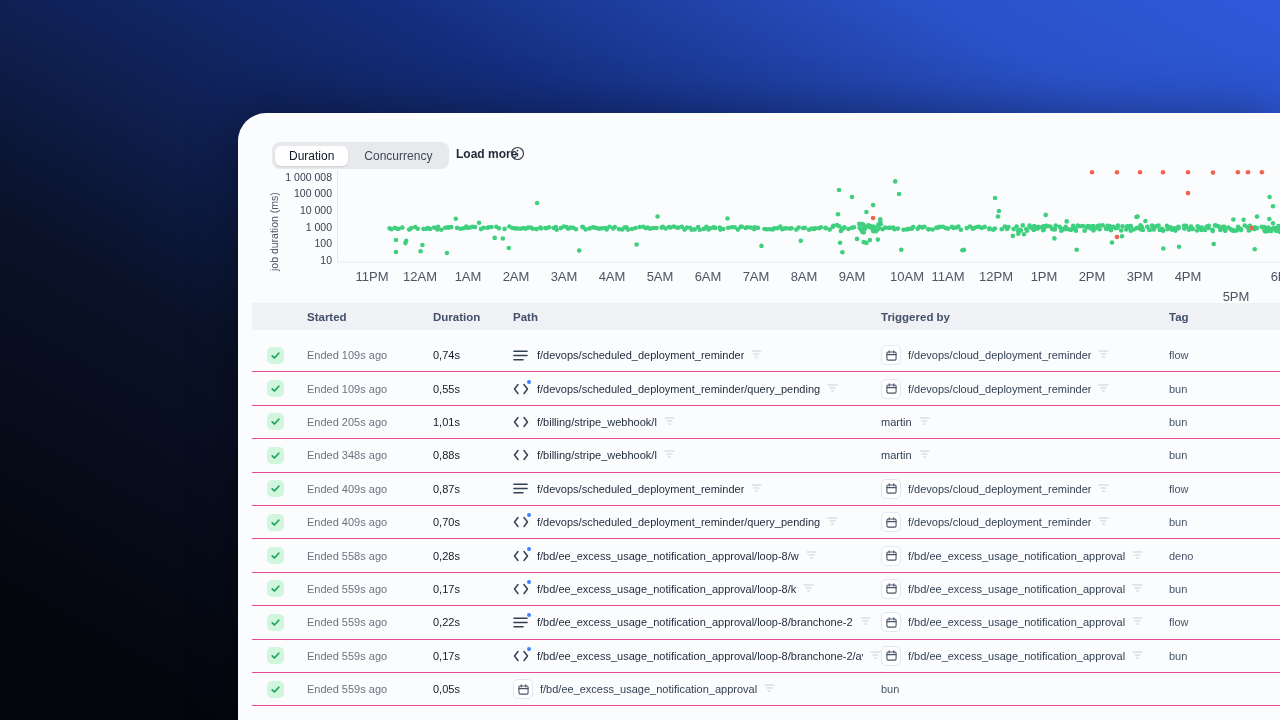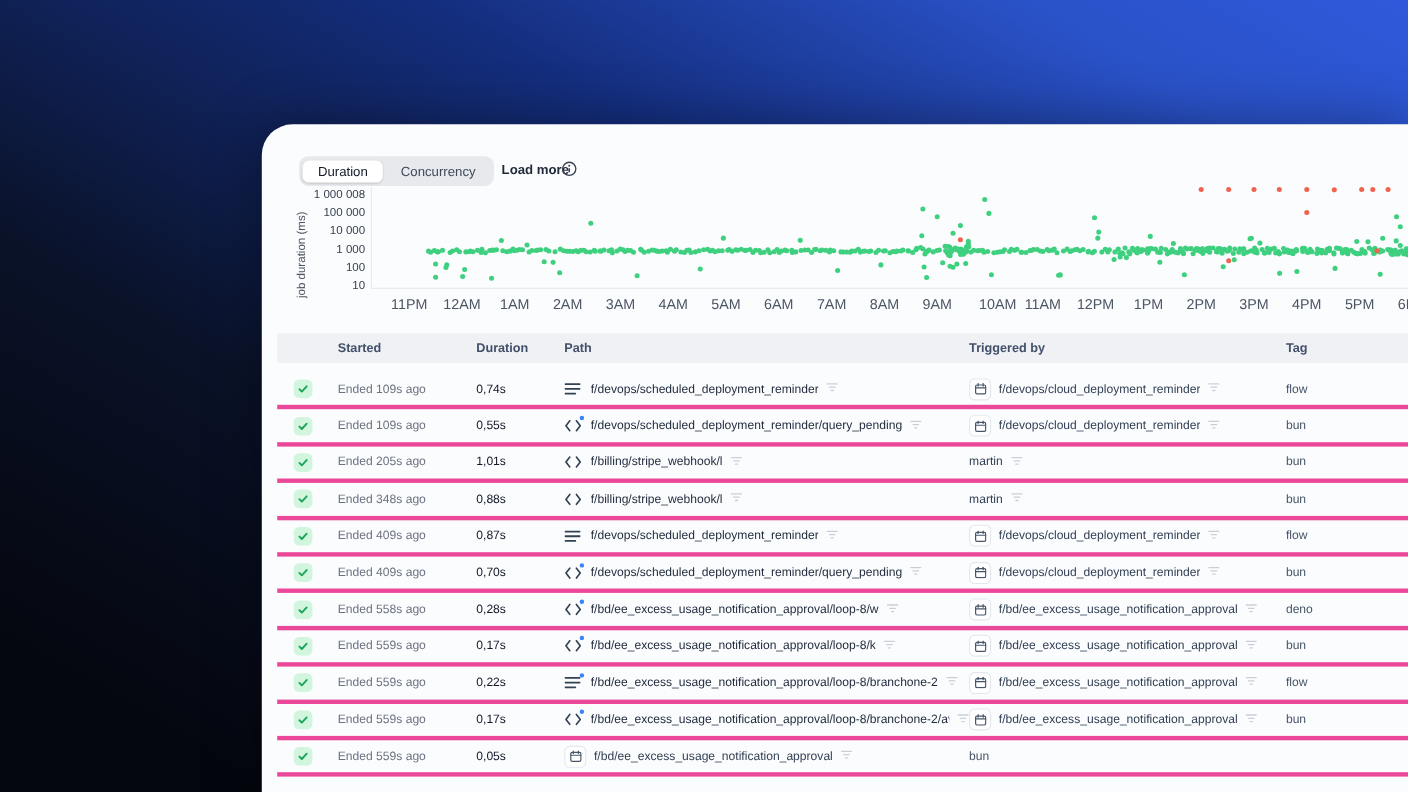--- a/index.html
+++ b/index.html
@@ -25,21 +25,21 @@
   .ytick-box { position:absolute; left:42px; top:0; width:52px; }
   .xtick { position:absolute; top:156px; width:48px; text-align:center; font-size:13px; color:#4b5563; }
   #scatter-svg { position:absolute; left:99px; top:50px; }
 
   
   .thead { position:absolute; left:14px; top:190px; width:1028px; height:27px; background:#eff1f4;
            display:grid; grid-template-columns:40px 126px 80px 368px 288px auto; align-items:center;
            padding-left:15px; font-size:11.5px; font-weight:700; color:#42506a; }
   .rows { position:absolute; left:14px; top:226px; width:1028px; }
   .row { height:33.4px; display:grid; grid-template-columns:40px 126px 80px 368px 288px auto;
-         align-items:center; padding-left:15px; font-size:11px; border-bottom:4px solid #ec4899; cursor:pointer; }
+         align-items:center; padding-left:15px; font-size:11px; border-bottom:1px solid #ec4899; cursor:pointer; }
   .c-started { color:#6b7280; }
   .c-dur { color:#111827; }
   .cell-path, .cell-trig { display:flex; align-items:center; gap:7px; min-width:0; }
   .pathtxt { color:#1e293b; font-size:11px; white-space:nowrap; overflow:hidden; }
   .trigtxt { color:#334155; white-space:nowrap; overflow:hidden; }
   .c-tag { color:#475569; }
   .check { width:17px; height:17px; border-radius:5px; background:#d2f5de; display:flex; align-items:center; justify-content:center; }
   .calbox { width:20px; height:20px; border:1px solid #e3e8ee; background:#fff; border-radius:5px;
             display:flex; align-items:center; justify-content:center; flex:0 0 auto; }
   .picon { position:relative; width:17px; height:14px; flex:0 0 auto; display:flex; align-items:center; }
@@ -89,21 +89,21 @@
       <div class="xtick" style="left: 494px;">7AM</div>
       <div class="xtick" style="left: 542px;">8AM</div>
       <div class="xtick" style="left: 590px;">9AM</div>
       <div class="xtick" style="left: 638px; text-align: right;">10AM</div>
       <div class="xtick" style="left: 686px;">11AM</div>
       <div class="xtick" style="left: 734px;">12PM</div>
       <div class="xtick" style="left: 782px;">1PM</div>
       <div class="xtick" style="left: 830px;">2PM</div>
       <div class="xtick" style="left: 878px;">3PM</div>
       <div class="xtick" style="left: 926px;">4PM</div>
-      <div class="xtick" style="left: 974px;">5PM</div>
+      <div class="xtick" style="left: 974px; margin-top: 20px;">5PM</div>
       <div class="xtick" style="left: 1022px;">6PM</div>
     </div>
   <svg id="scatter-svg" width="943" height="100" viewBox="0 0 943 100">
     <line x1="0.5" y1="7" x2="0.5" y2="99" stroke="#e2e8f0" stroke-width="1"></line>
     <line x1="0" y1="99" x2="943" y2="99" stroke="#e2e8f0" stroke-width="1"></line>
   <circle cx="52.6" cy="65.3" r="2.3" fill="#3fd07f"></circle>
       <circle cx="54.5" cy="66.3" r="2.3" fill="#3fd07f"></circle>
       <circle cx="57.9" cy="64.8" r="2.3" fill="#3fd07f"></circle>
       <circle cx="60.6" cy="66.0" r="2.3" fill="#3fd07f"></circle>
       <circle cx="61.6" cy="65.8" r="2.3" fill="#3fd07f"></circle>

